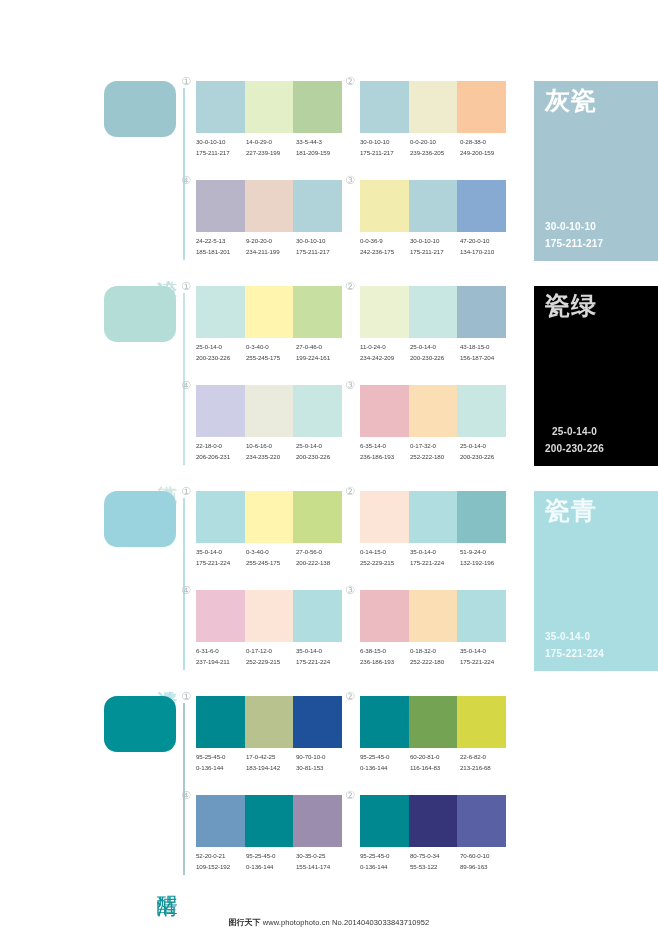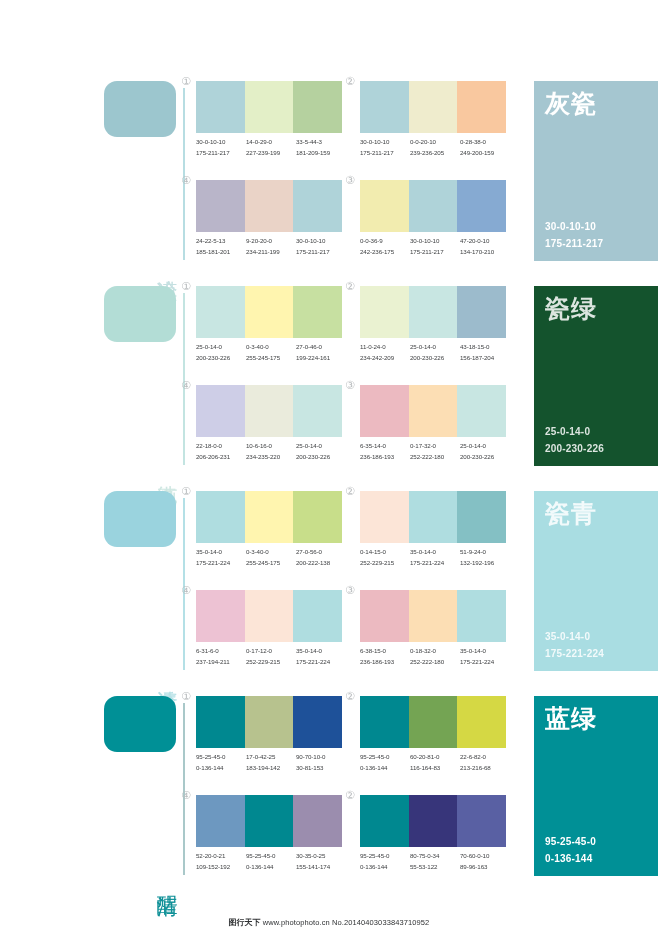--- a/index.html
+++ b/index.html
@@ -133,21 +133,21 @@
     height: 180px;
     overflow: hidden;
   }
   .name-title {
     position: absolute;
     left: 11px;
     top: 8px;
     font-size: 25px;
     line-height: 1.12;
     color: #ffffff;
-    font-family: Liberation Sans, sans-serif;
+    font-family: Liberation Mono, monospace;
     font-weight: 700;
     letter-spacing: 1px;
     white-space: nowrap;
   }
   .name-codes {
     position: absolute;
     left: 11px;
     bottom: 9px;
     font-size: 10px;
     line-height: 1.65;
@@ -376,21 +376,21 @@
             <div class="code-cell">
               <span class="cmyk">0-17-32-0</span>
               <span class="rgb">252-222-180</span>
             </div>
             <div class="code-cell">
               <span class="cmyk">25-0-14-0</span>
               <span class="rgb">200-230-226</span>
             </div>
           </div>
         </div>
-        <div class="name-panel faded" style="background: #14532d;">
+        <div class="name-panel faded" style="background: #000000; text-align: center;">
           <div class="name-title">瓷绿</div>
           <div class="name-codes">
             <span class="cmyk">25-0-14-0</span>
             <span class="rgb">200-230-226</span>
           </div>
         </div>
       </div>
       <div class="section" data-idx="2">
         <div class="left-col">
           <div class="left-chip" style="background: rgb(154, 211, 222);"></div>
@@ -580,27 +580,20 @@
             <div class="code-cell">
               <span class="cmyk">80-75-0-34</span>
               <span class="rgb">55-53-122</span>
             </div>
             <div class="code-cell">
               <span class="cmyk">70-60-0-10</span>
               <span class="rgb">89-96-163</span>
             </div>
           </div>
         </div>
-        <div class="name-panel" style="background: rgb(0, 144, 150);">
-          <div class="name-title">蓝绿</div>
-          <div class="name-codes">
-            <span class="cmyk">95-25-45-0</span>
-            <span class="rgb">0-136-144</span>
-          </div>
-        </div>
       </div>
     </div>
 
   <div class="footer">
     <span class="brand">图行天下</span>
     <span class="url">www.photophoto.cn</span>
     <span class="idno">No.20140403033843710952</span>
   </div>
 </div>
 

